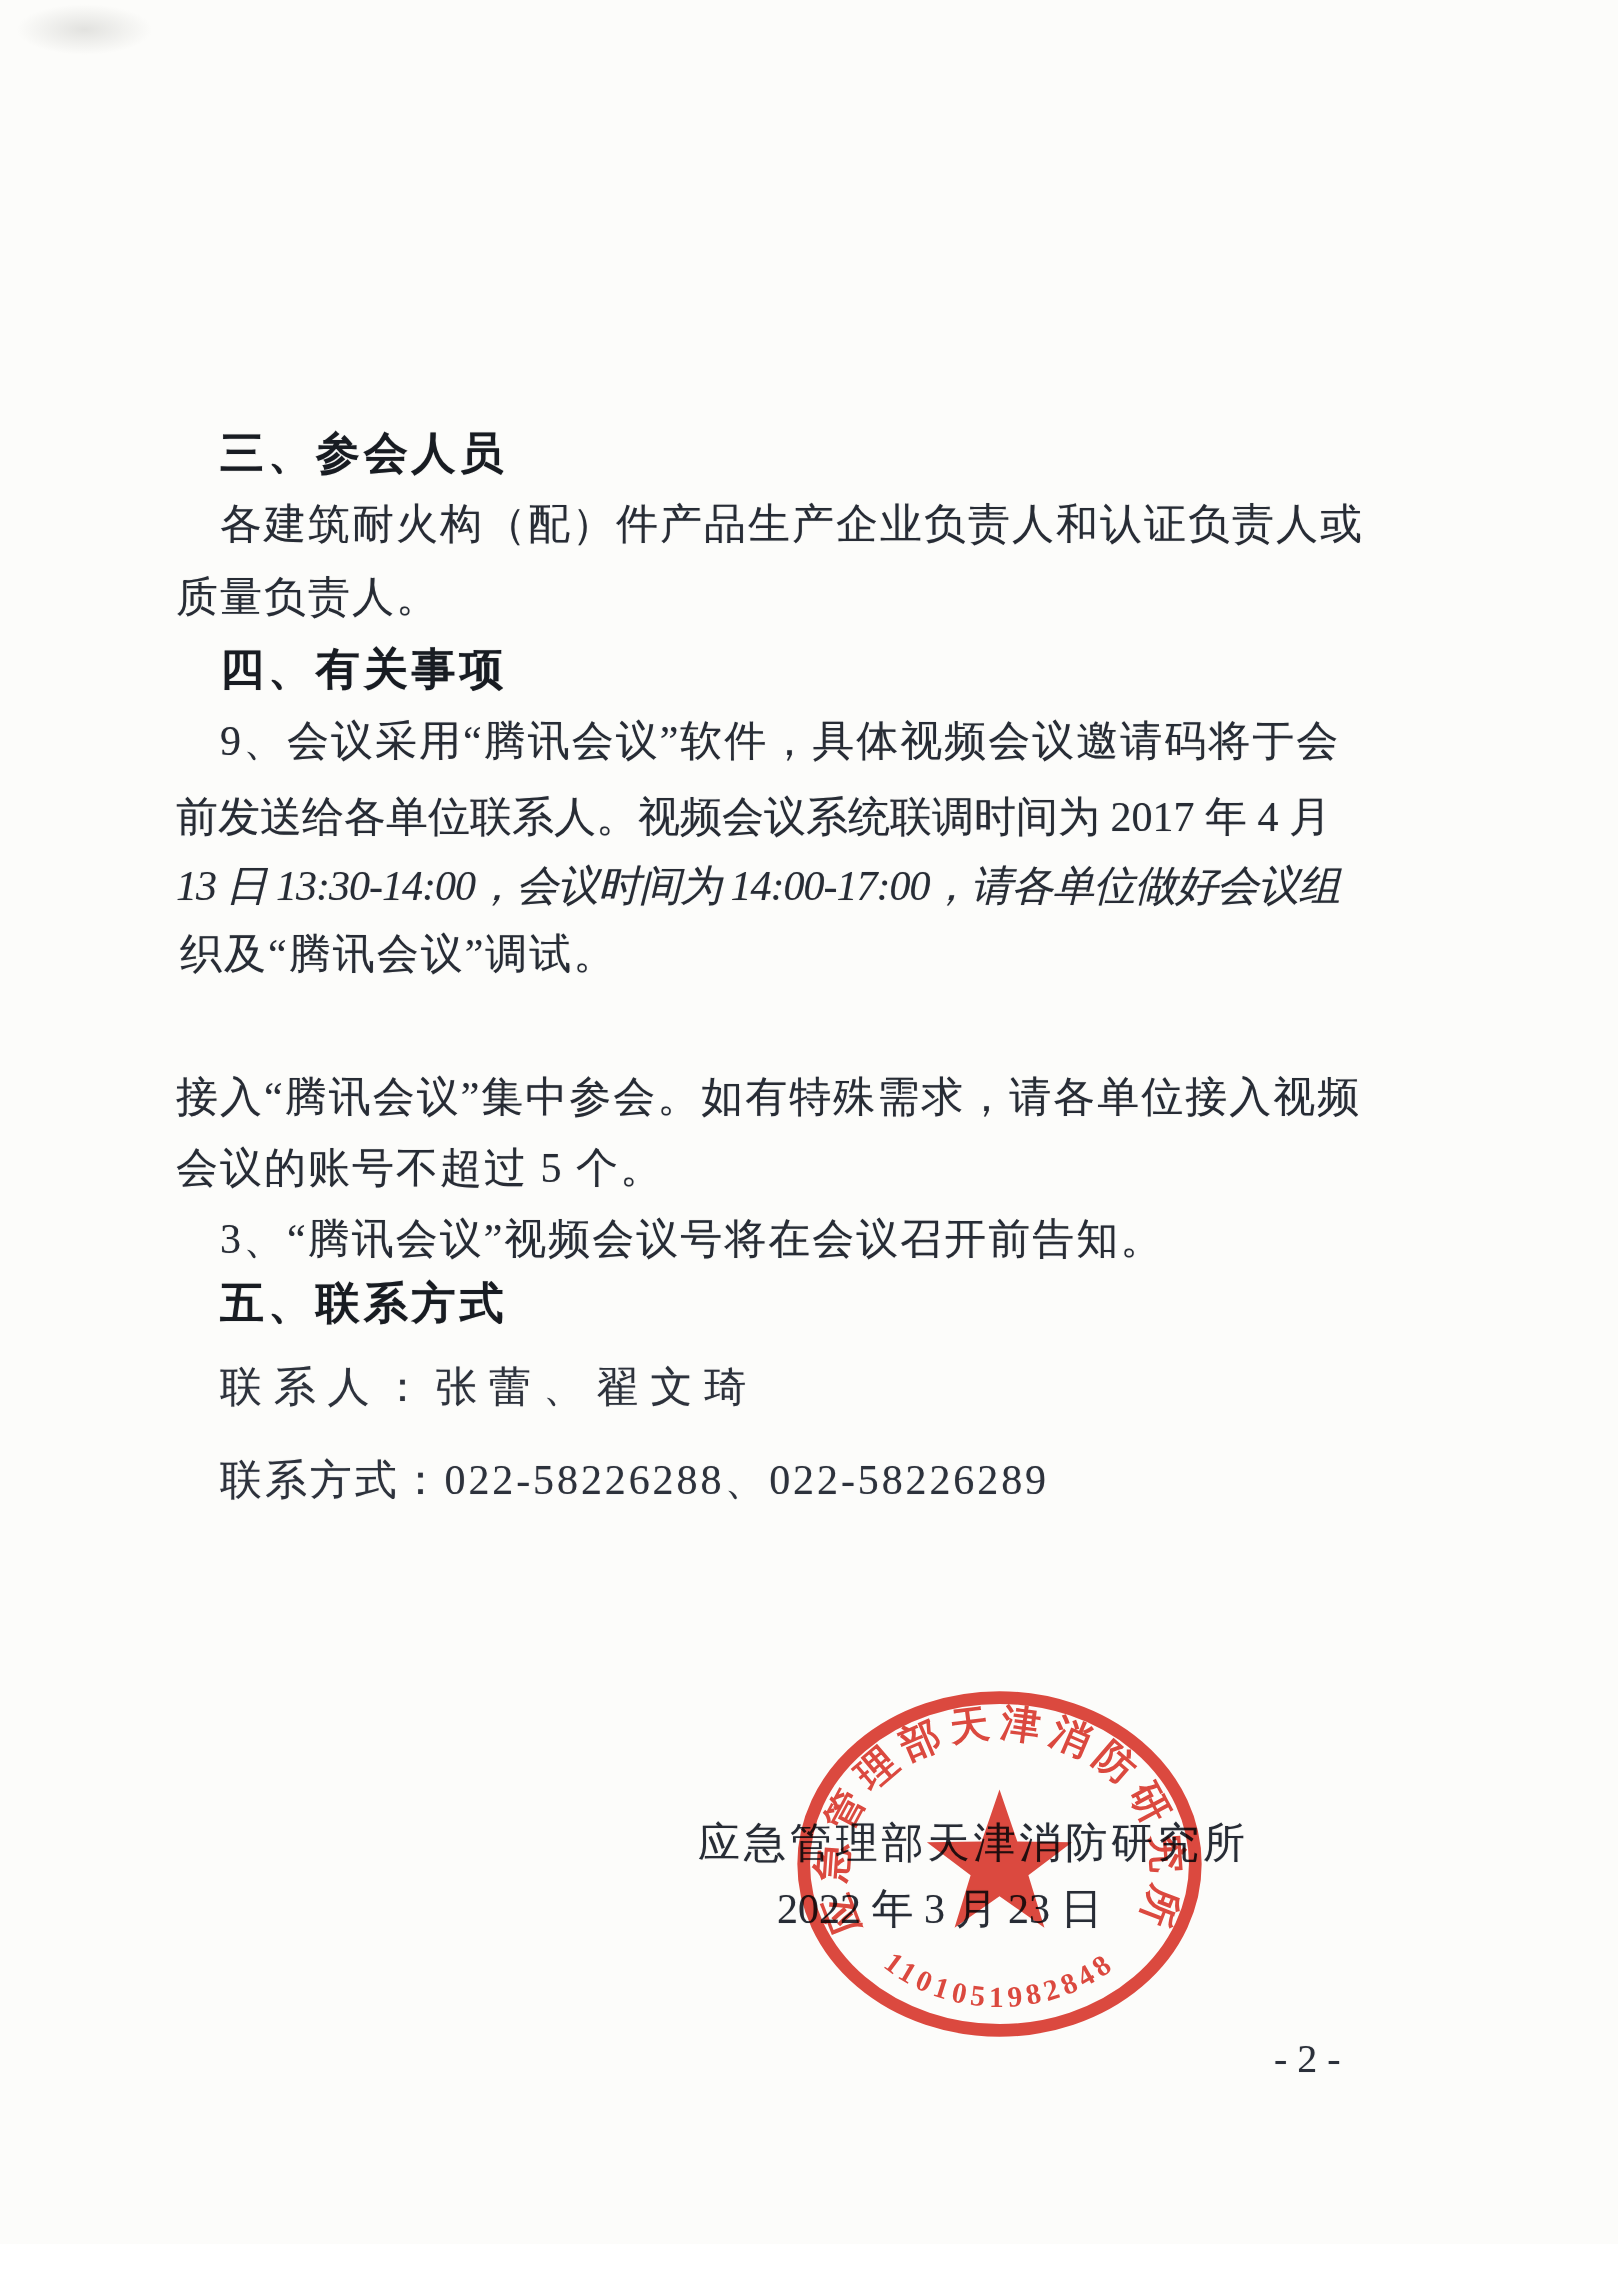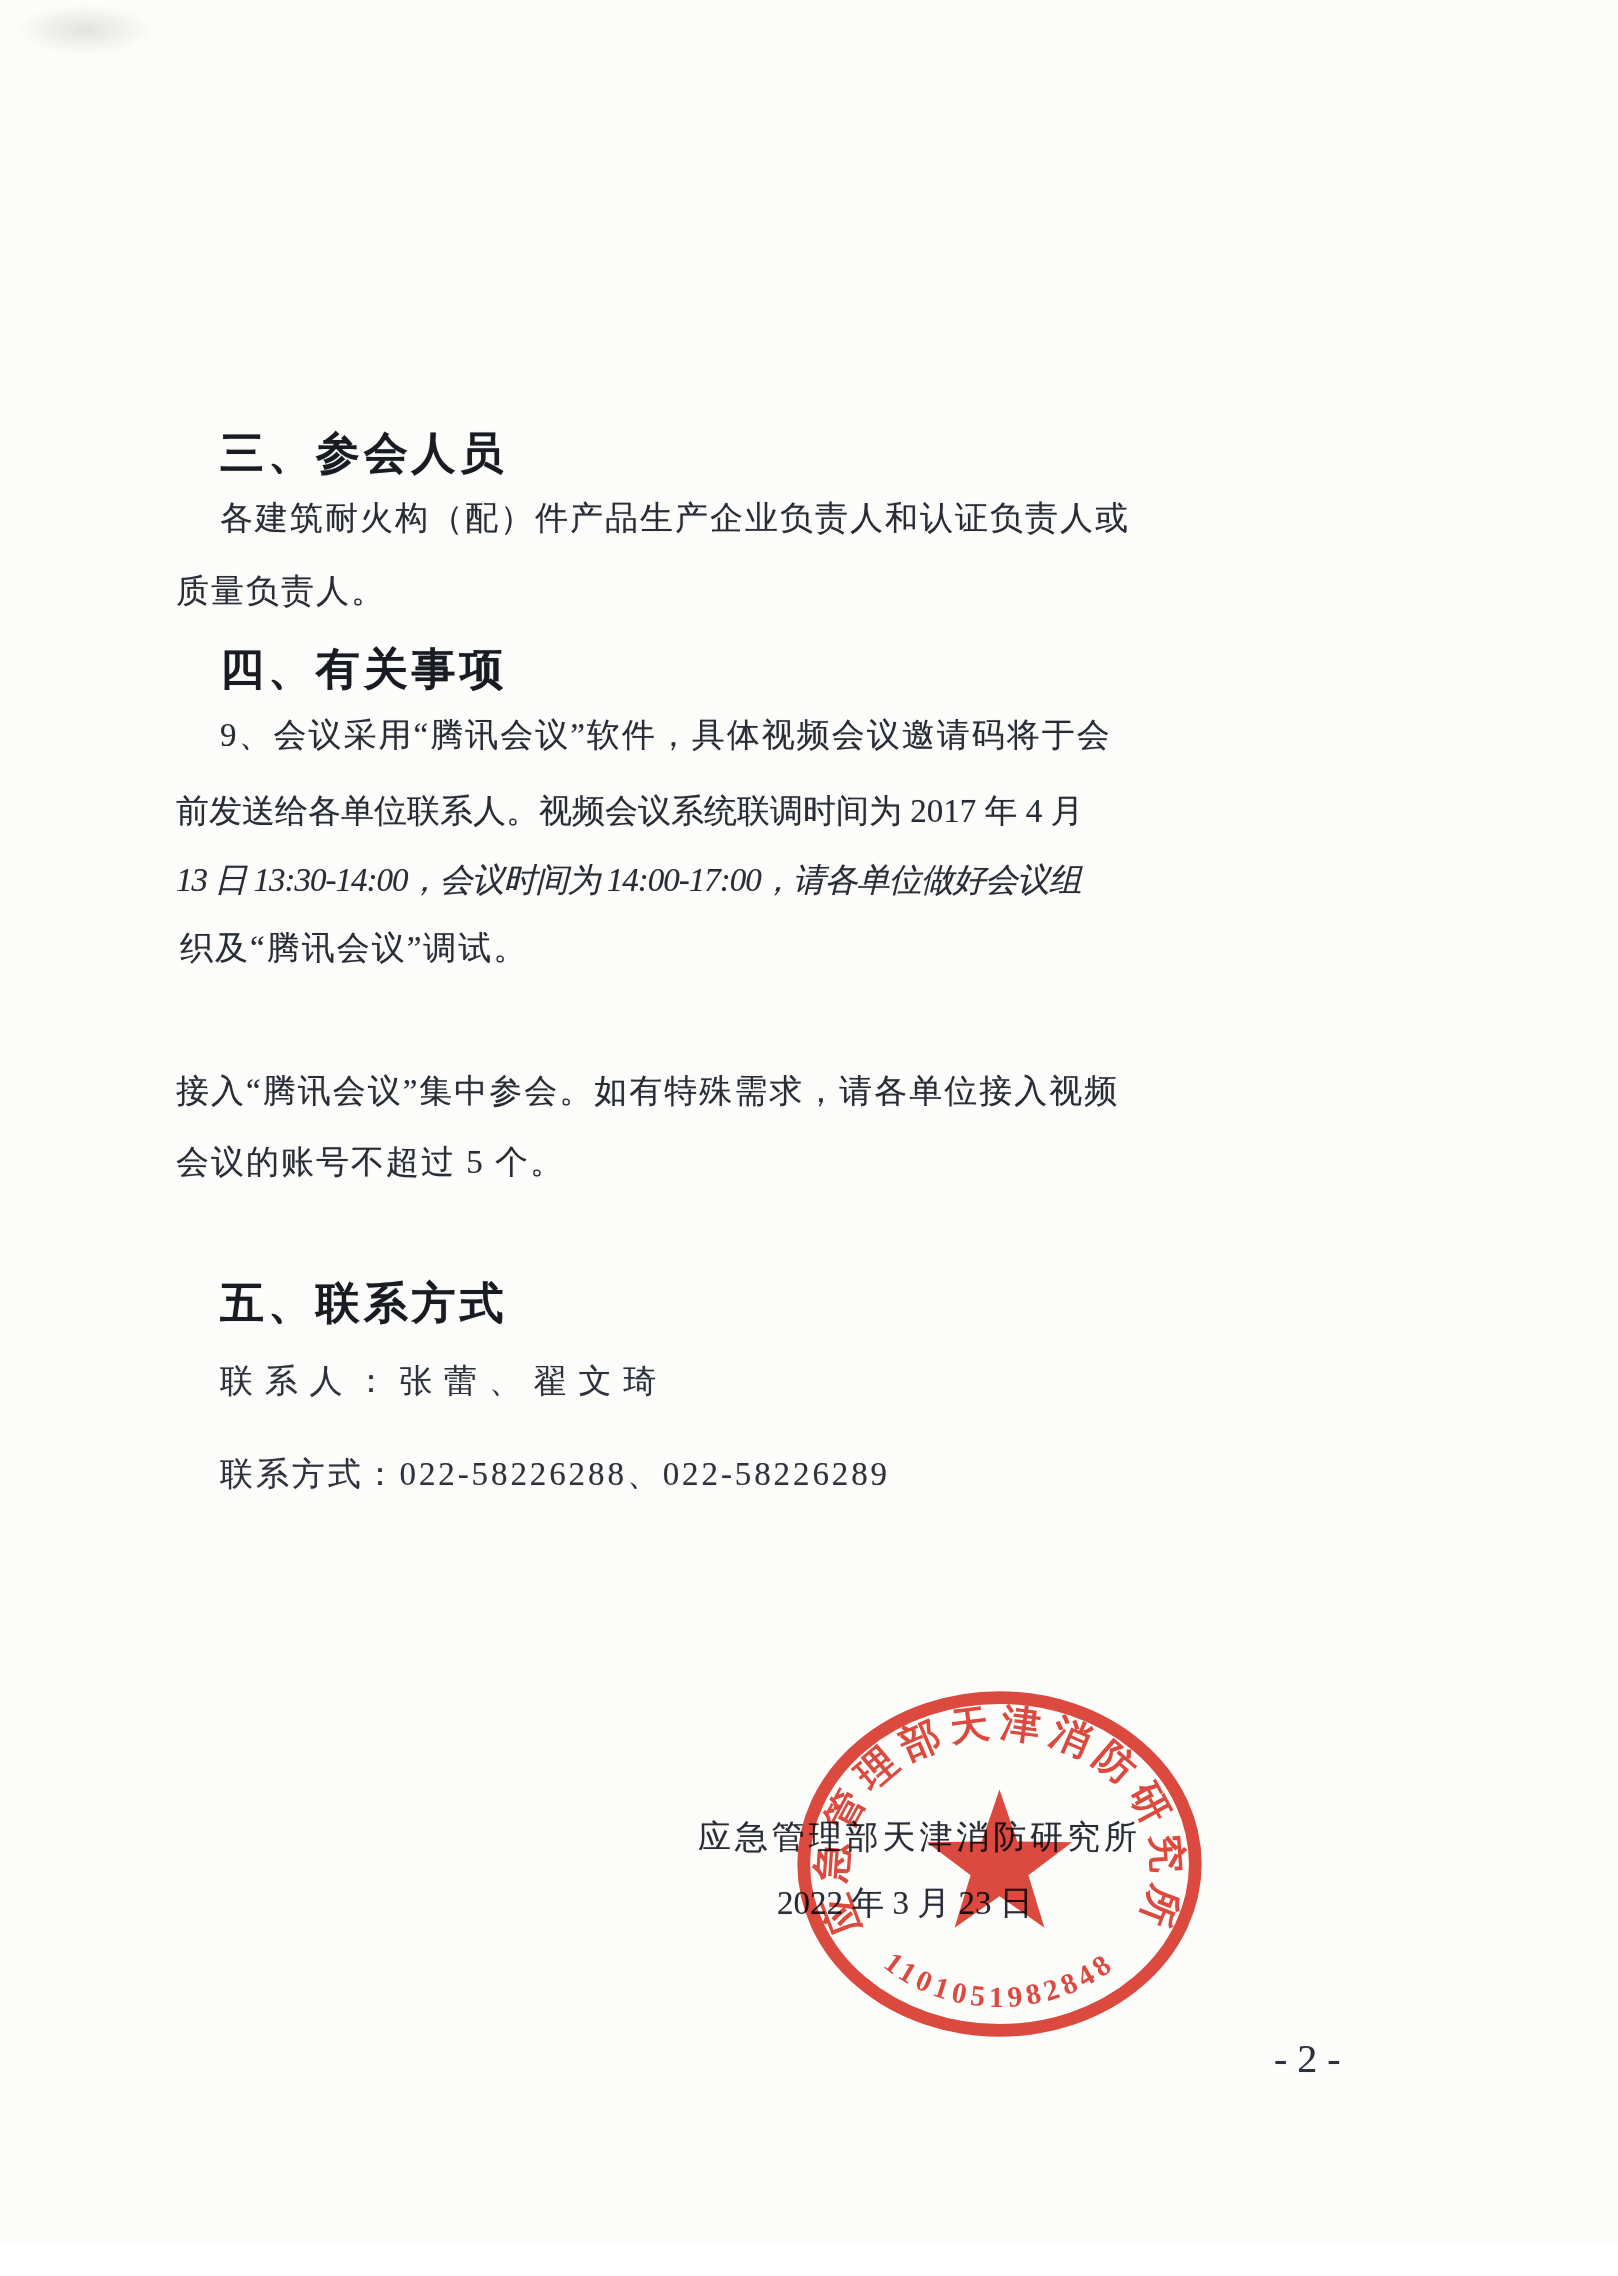--- a/index.html
+++ b/index.html
@@ -11,21 +11,21 @@
     height: 2244px;
     background: #fcfcfa;
     overflow: hidden;
     font-family: "Liberation Serif", "DejaVu Serif", serif;
     color: #272c35;
   }
 
   
   .ln {
     position: absolute;
-    font-size: 33px;
+    font-size: 42px;
     line-height: 1.2;
     white-space: nowrap;
     letter-spacing: 2px;
     text-shadow: 0 0 1px rgba(40, 44, 52, .35);
   }
   .ln.mixed { letter-spacing: 0; }
   .ln.condensed { letter-spacing: -1px; font-style: italic; }
 
   
   .hd {
@@ -74,20 +74,21 @@
 
   <div class="ln hd" style="left:220px;top:643px;">四、有关事项</div>
   <div class="ln" style="left:220px;top:716px;">9、会议采用“腾讯会议”软件，具体视频会议邀请码将于会</div>
   <div class="ln mixed" style="left:176px;top:792px;">前发送给各单位联系人。视频会议系统联调时间为 2017 年 4 月</div>
   <div class="ln mixed condensed" style="left:176px;top:861px;">13 日 13:30-14:00，会议时间为 14:00-17:00，请各单位做好会议组</div>
   <div class="ln" style="left:180px;top:929px;">织及“腾讯会议”调试。</div>
 
   <div class="ln" style="left:176px;top:1072px;">接入“腾讯会议”集中参会。如有特殊需求，请各单位接入视频</div>
   <div class="ln" style="left:176px;top:1143px;">会议的账号不超过 5 个。</div>
 
+  <div class="ln" style="left:220px;top:1214px;">3、“腾讯会议”视频会议号将在会议召开前告知。</div>
 
   <div class="ln hd" style="left:220px;top:1277px;">五、联系方式</div>
   <div class="ln contact" style="left:220px;top:1362px;">联系人：张蕾、翟文琦</div>
   <div class="ln contact phone" style="left:220px;top:1445px;margin-top:10px;">联系方式：022-58226288、022-58226289</div>
 
   <div class="ln sig" style="left:698px;top:1818px;">应急管理部天津消防研究所</div>
   <div class="ln mixed" style="left:777px;top:1884px;">2022 年 3 月 23 日</div>
 
   <svg class="seal" viewBox="0 0 440 380" xmlns="http://www.w3.org/2000/svg">
     <defs>

